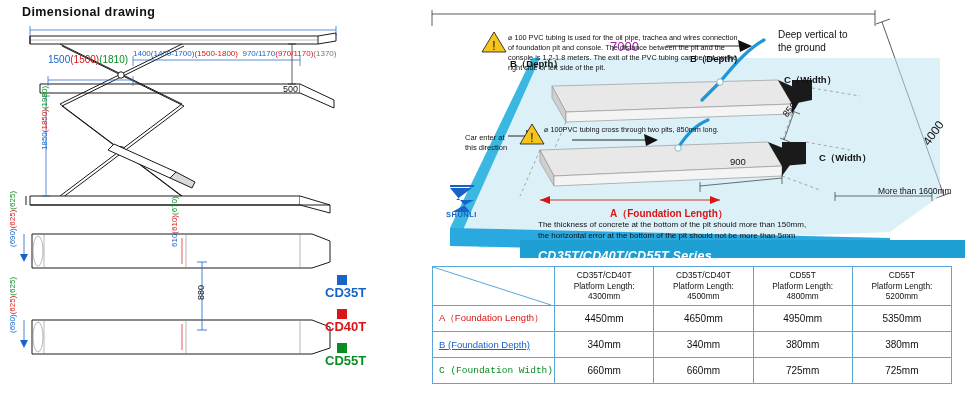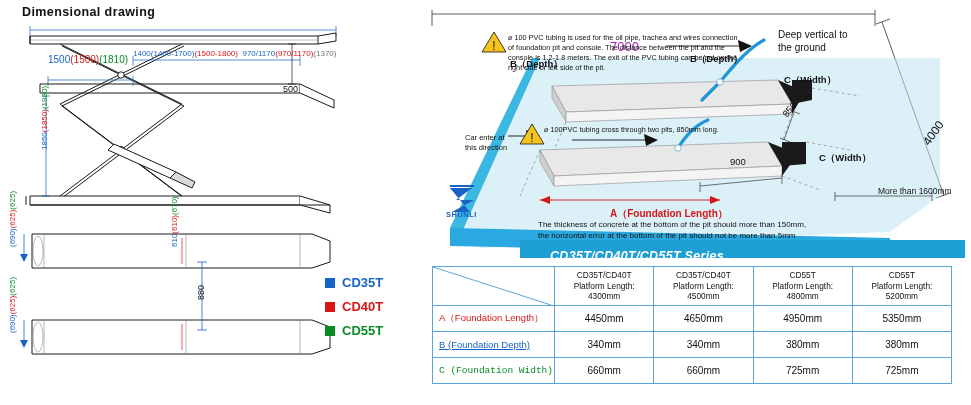--- a/index.html
+++ b/index.html
@@ -37,21 +37,21 @@
     font-size:9px; color:#111;
     transform: rotate(-90deg); transform-origin:left top;
   }
   .vstack-dims { font-size:8px; line-height:1.15; white-space:nowrap; }
   #dims-left-1 { left:8px; top:247px; transform:rotate(-90deg); transform-origin:left top; }
   #dims-right-1 { left:170px; top:247px; transform:rotate(-90deg); transform-origin:left top; }
   #dims-left-2 { left:8px; top:333px; transform:rotate(-90deg); transform-origin:left top; }
 
   
   #legend { left:325px; top:275px; }
-  .legend-row { display:flex; align-items:center; margin-bottom:9px; }
+  .legend-row { display:flex; align-items:center; margin-bottom:9px;flex-direction:column; }
   .legend-sw { width:10px; height:10px; margin-right:7px; }
   .legend-label { font-size:13px; font-weight:bold; }
 
   
   #lift-svg { left:0; top:0; }
 
   
   #right-panel { left:420px; top:0; width:551px; height:405px; }
   #pit-svg { left:0; top:0; }
 
@@ -70,21 +70,21 @@
   #note-2 { left:124px; top:125px; width:190px; }
   #car-enter { left:45px; top:133px; font-size:7.5px; color:#111; line-height:1.3; }
 
   .lbl-bd1 { left:270px; top:53px; font-size:9.5px; font-weight:bold; color:#111; }
   .lbl-bd2 { left:90px; top:58px; font-size:9.5px; font-weight:bold; color:#111; }
   .lbl-cw1 { left:364px; top:74px; font-size:9.5px; font-weight:bold; color:#111; }
   .lbl-cw2 { left:399px; top:152px; font-size:9.5px; font-weight:bold; color:#111; }
   #deep-vertical { left:358px; top:28px; font-size:10px; color:#111; line-height:1.3; }
   #found-len { left:190px; top:207px; font-size:10px; font-weight:bold; color:#d81616; }
   #thickness-note { left:118px; top:219px; width:360px; font-size:8px; color:#111; line-height:1.4; }
-  #series-title { left:118px; top:249px; font-size:12.5px; font-weight:bold; font-style:italic; color:#ffffff; letter-spacing:0.3px;margin-left:12px; }
+  #series-title { left:118px; top:249px; font-size:12.5px; font-weight:bold; font-style:italic; color:#ffffff; letter-spacing:0.3px; }
   #shunli-text { left:26px; top:210px; font-size:7.5px; font-weight:bold; color:#1763c6; letter-spacing:0.5px; }
 
   
   #spec-table {
     left:432px; top:266px; width:520px;
     border-collapse: collapse;
     font-size:9.5px; color:#111;
   }
   #spec-table td, #spec-table th {
     border: 1px solid #5aa6d8;

